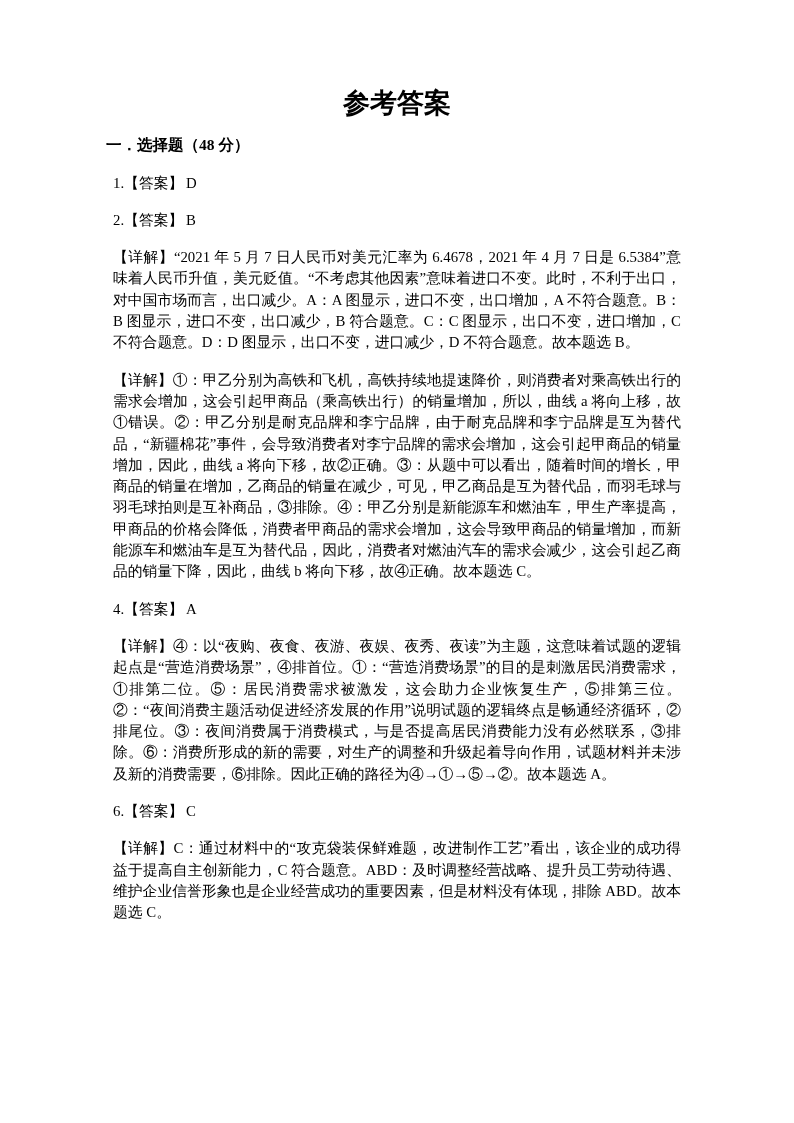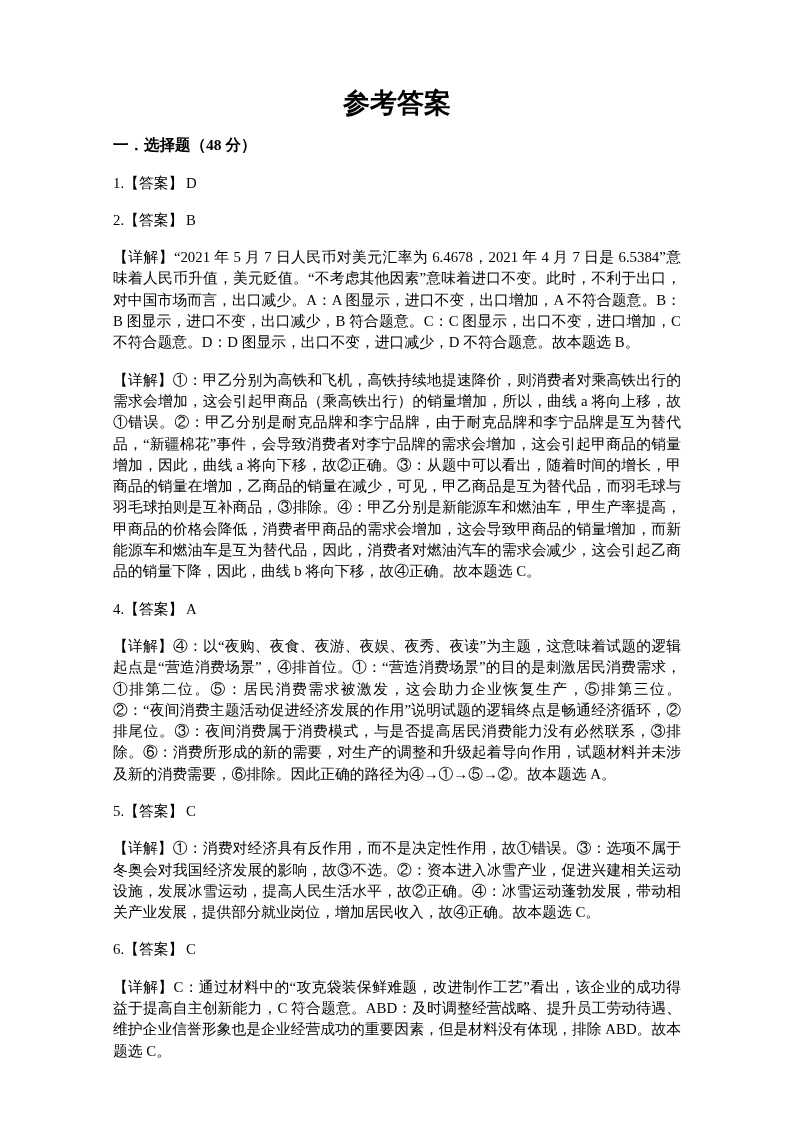--- a/index.html
+++ b/index.html
@@ -25,21 +25,21 @@
   .doc-title {
     font-size: 27px;
     font-weight: 700;
     text-align: center;
     margin: 0 0 13px 0;
     line-height: 1.3;
   }
   .section-header {
     font-size: 15.5px;
     font-weight: 700;
-    margin: 0 0 3px 16px;
+    margin: 0 0 3px 9px;
     line-height: 1.45;
   }
   p {
     margin: 16px;
     font-size: 14.8px;
     line-height: 21.3px;
   }
   .answer-line {
     text-align: left;
   }
@@ -74,24 +74,20 @@
 
   <div>
     <p class="detail-para"><span>【详解】</span><span>①：甲乙分别为高铁和飞机，高铁持续地提速降价，则消费者对乘高铁出行的需求会增加，这会引起甲商品（乘高铁出行）的销量增加，所以，曲线 a 将向上移，故①错误。②：甲乙分别是耐克品牌和李宁品牌，由于耐克品牌和李宁品牌是互为替代品，“新疆棉花”事件，会导致消费者对李宁品牌的需求会增加，这会引起甲商品的销量增加，因此，曲线 a 将向下移，故②正确。③：从题中可以看出，随着时间的增长，甲商品的销量在增加，乙商品的销量在减少，可见，甲乙商品是互为替代品，而羽毛球与羽毛球拍则是互补商品，③排除。④：甲乙分别是新能源车和燃油车，甲生产率提高，甲商品的价格会降低，消费者甲商品的需求会增加，这会导致甲商品的销量增加，而新能源车和燃油车是互为替代品，因此，消费者对燃油汽车的需求会减少，这会引起乙商品的销量下降，因此，曲线 b 将向下移，故④正确。故本题选 C。</span></p>
   </div>
 
   <div>
     <p class="answer-line"><span>4.</span><span>【答案】</span><span class="answer-value">A</span></p>
     <p class="detail-para"><span>【详解】</span><span>④：以“夜购、夜食、夜游、夜娱、夜秀、夜读”为主题，这意味着试题的逻辑起点是“营造消费场景”，④排首位。①：“营造消费场景”的目的是刺激居民消费需求，①排第二位。⑤：居民消费需求被激发，这会助力企业恢复生产，⑤排第三位。②：“夜间消费主题活动促进经济发展的作用”说明试题的逻辑终点是畅通经济循环，②排尾位。③：夜间消费属于消费模式，与是否提高居民消费能力没有必然联系，③排除。⑥：消费所形成的新的需要，对生产的调整和升级起着导向作用，试题材料并未涉及新的消费需要，⑥排除。因此正确的路径为④→①→⑤→②。故本题选 A。</span></p>
   </div>
 
-  <div>
-    <p class="answer-line"><span>5.</span><span>【答案】</span><span class="answer-value">C</span></p>
-    <p class="detail-para"><span>【详解】</span><span>①：消费对经济具有反作用，而不是决定性作用，故①错误。③：选项不属于冬奥会对我国经济发展的影响，故③不选。②：资本进入冰雪产业，促进兴建相关运动设施，发展冰雪运动，提高人民生活水平，故②正确。④：冰雪运动蓬勃发展，带动相关产业发展，提供部分就业岗位，增加居民收入，故④正确。故本题选 C。</span></p>
-  </div>
 
   <div>
     <p class="answer-line"><span>6.</span><span>【答案】</span><span class="answer-value">C</span></p>
     <p class="detail-para"><span>【详解】</span><span>C：通过材料中的“攻克袋装保鲜难题，改进制作工艺”看出，该企业的成功得益于提高自主创新能力，C 符合题意。ABD：及时调整经营战略、提升员工劳动待遇、维护企业信誉形象也是企业经营成功的重要因素，但是材料没有体现，排除 ABD。故本题选 C。</span></p>
   </div>
 
 
 </div>
 
 </body></html>

